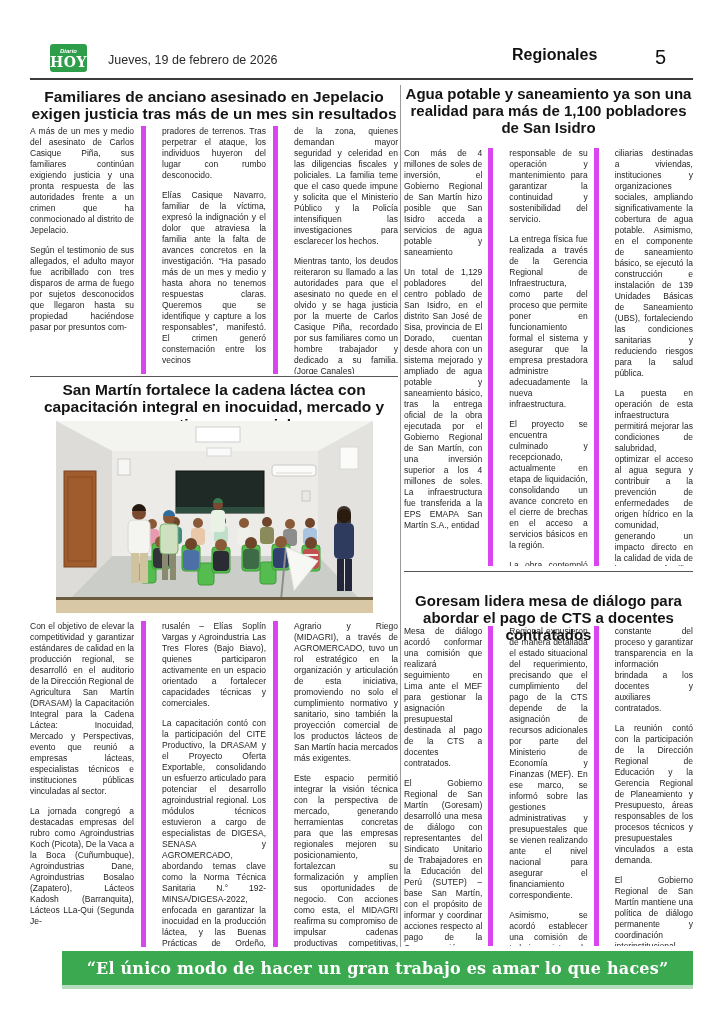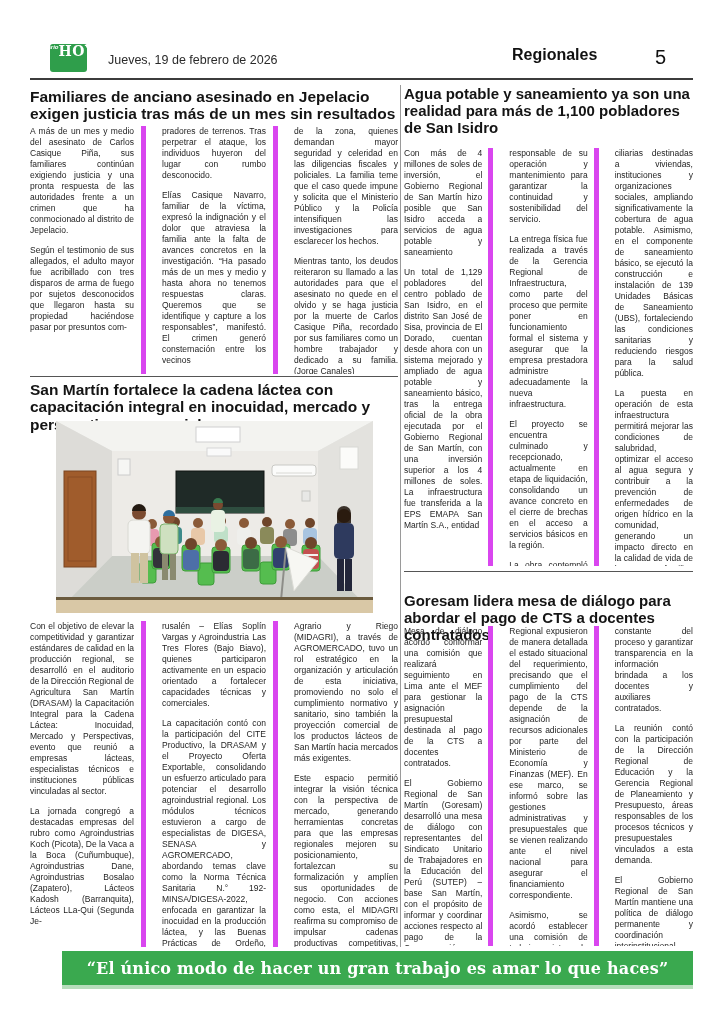--- a/index.html
+++ b/index.html
@@ -4,34 +4,34 @@
 <style>
   html,body{margin:0;padding:0;}
   body{
     width:723px;height:1024px;position:relative;background:#ffffff;
     font-family:"Liberation Sans", sans-serif;color:#1c1c1c;overflow:hidden;
   }
   
   .logo{
     position:absolute;left:50px;top:44px;width:37px;height:28px;
     background:#2f9e4b;border-radius:3px;color:#fff;text-align:center;
-    display:flex;flex-direction:row;justify-content:center;line-height:1;
+    display:flex;flex-direction:column;justify-content:center;line-height:1;
   }
   .logo .logo-top{font-size:6px;font-weight:bold;font-style:italic;margin-bottom:1px;}
   .logo .logo-main{font-family:"DejaVu Serif", serif;font-weight:bold;font-size:14px;letter-spacing:.5px;}
   .date{position:absolute;left:108px;top:53px;font-size:12.5px;color:#2a2a2a;}
   .section{position:absolute;left:512px;top:46px;font-size:16px;font-weight:bold;color:#111;}
   .pageno{position:absolute;left:655px;top:46px;font-size:20px;color:#111;}
   .rule-header{position:absolute;left:30px;top:78px;width:663px;height:2px;background:#3c3c3c;}
   
   .v-divider{position:absolute;left:400px;top:85px;width:1px;height:862px;background:#9a9a9a;}
   .rule-left-mid{position:absolute;left:30px;top:376px;width:368px;height:1px;background:#555;}
   .rule-right-mid{position:absolute;left:404px;top:571px;width:289px;height:1px;background:#555;}
   
-  .headline{font-weight:bold;color:#141414;line-height:1.12;margin:0;}
+  .headline{font-weight:bold;color:#141414;text-align:center;line-height:1.12;margin:0;}
   .art1-head{position:absolute;left:30px;top:88px;width:368px;font-size:15.5px;}
   .art2-head{position:absolute;left:404px;top:86px;width:289px;font-size:15px;}
   .art3-head{position:absolute;left:30px;top:381px;width:368px;font-size:15.5px;}
   .art4-head{position:absolute;left:404px;top:577px;width:289px;font-size:15px;margin-top:16px;}
   .cols{position:absolute;display:flex;overflow:hidden;}
   .art1-cols{left:30px;top:126px;width:368px;height:248px;gap:7px;}
   .art2-cols{left:404px;top:148px;width:289px;height:418px;gap:6px;}
   .art3-cols{left:30px;top:621px;width:368px;height:326px;gap:7px;}
   .art4-cols{left:404px;top:626px;width:289px;height:320px;gap:6px;}
   .col{flex:1 1 0;overflow:hidden;font-size:8.5px;line-height:11px;text-align:justify;color:#1d1d1d;}

